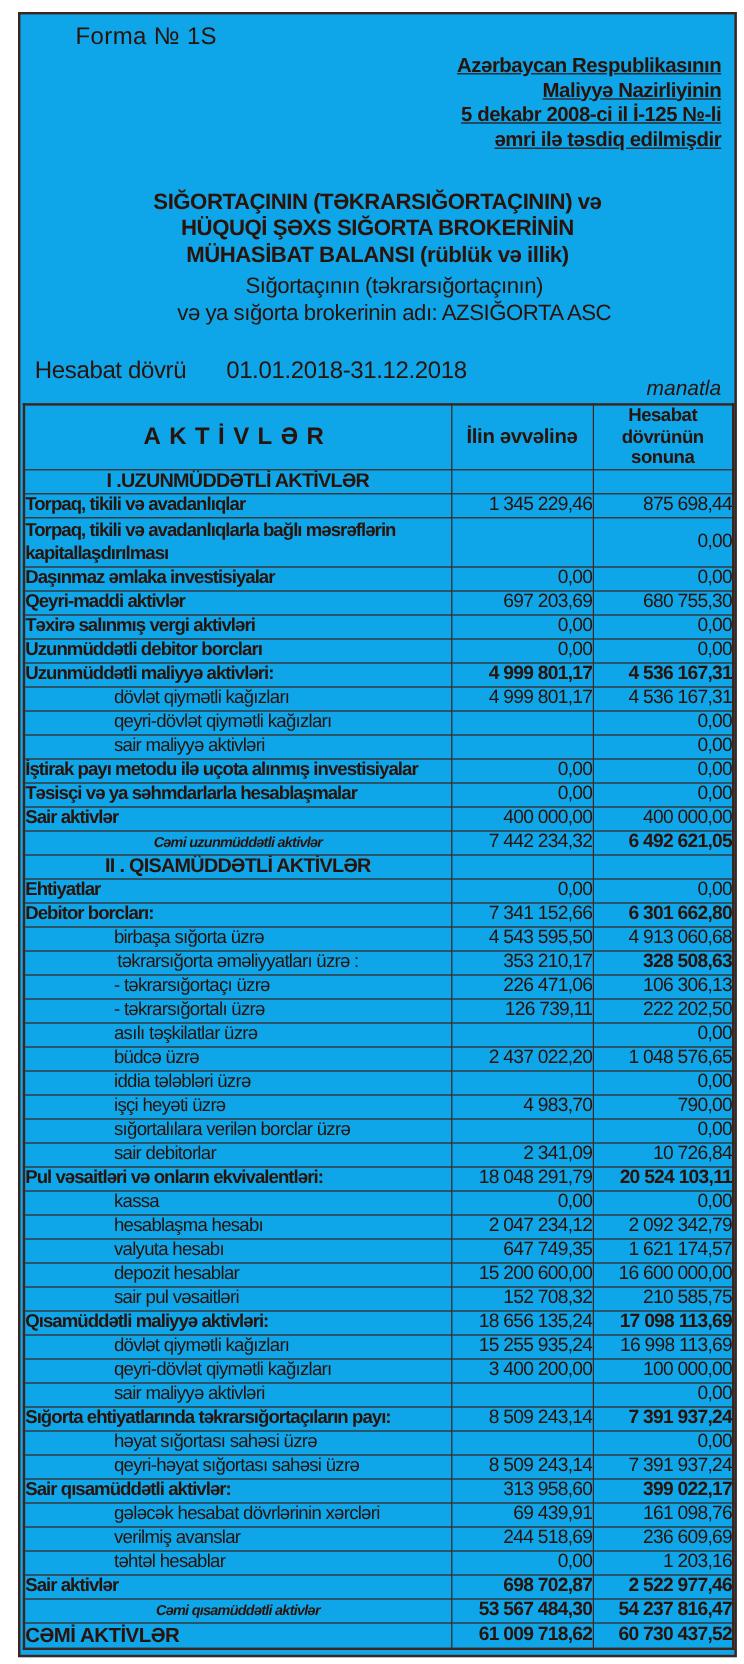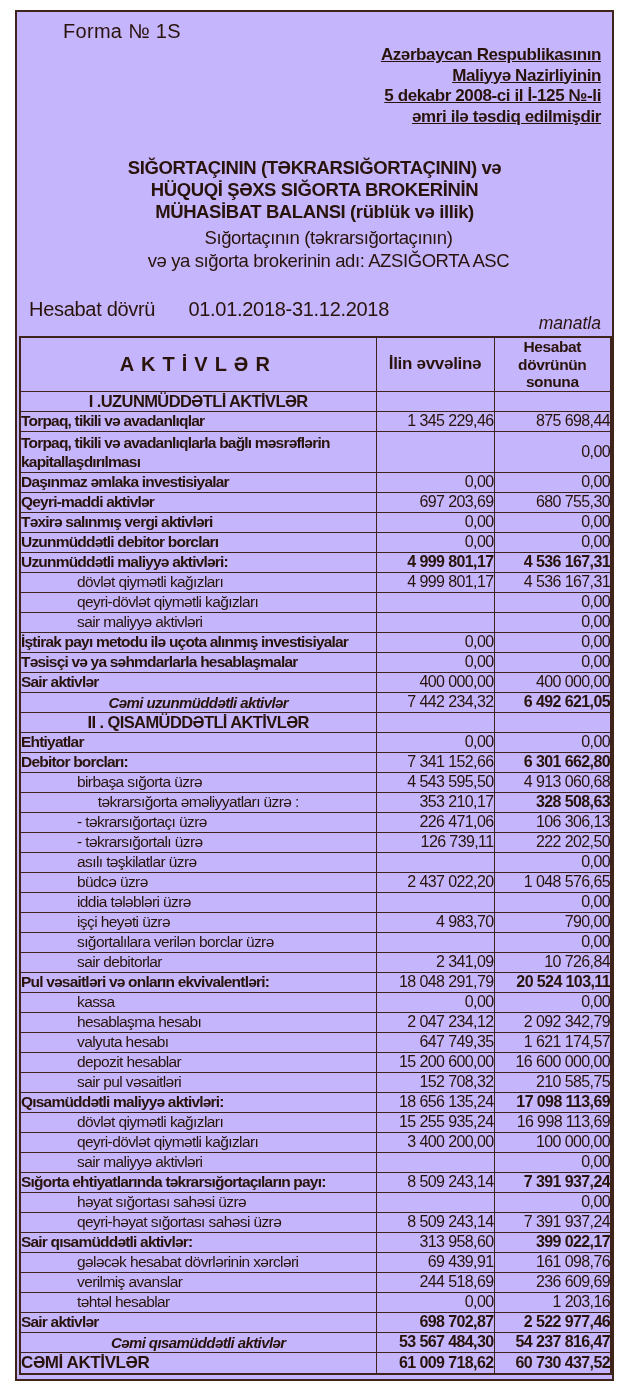--- a/index.html
+++ b/index.html
@@ -3,21 +3,21 @@
 <meta charset="utf-8">
 <style>
   html,body{margin:0;padding:0;}
   body{
     width:620px;height:1387px;background:#ffffff;position:relative;
     font-family:"Liberation Sans","DejaVu Sans",sans-serif;
     color:#2a130b;overflow:hidden;
   }
   .page{
     position:absolute;left:15px;top:10px;width:595px;height:1367px;
-    border:2px solid #3e241a;background:#c4b5fd;
+    border:2px solid #3e241a;background:#0ea5e9;
   }
   .form-no{position:absolute;top:8px;left:46px;font-size:20px;letter-spacing:0.3px;}
   .approval{
     position:absolute;top:33px;right:11px;text-align:right;
     font-weight:bold;font-size:17px;line-height:20.5px;letter-spacing:-0.4px;text-decoration:underline;
   }
   .title{
     position:absolute;top:145px;left:0;width:100%;text-align:center;
     font-weight:bold;font-size:18.5px;line-height:22px;letter-spacing:-0.4px;
   }
@@ -38,23 +38,23 @@
   }
   thead th{height:50px;font-weight:bold;}
   th.h-lbl{font-size:20px;letter-spacing:7px;}
   th.h-c1{font-size:17px;letter-spacing:-0.3px;}
   th.h-c2{font-size:15.5px;line-height:17.5px;letter-spacing:-0.4px;}
   tbody td{height:19px;}
   td.lbl{font-size:15.5px;letter-spacing:-0.6px;padding-left:8px;white-space:nowrap;}
   td.val{text-align:right;padding-right:5px;font-size:16px;letter-spacing:-0.6px;white-space:nowrap;}
   tr.section td.lbl{text-align:center;font-weight:bold;font-size:16.5px;padding-left:0;}
   tr.bold td.lbl{font-weight:bold;letter-spacing:-0.8px;}
-  tr.sub td.lbl{padding-left:56px;margin-top:45px;}
+  tr.sub td.lbl{padding-left:74px;margin-top:45px;}
   tr.subbold td.lbl{font-weight:normal;text-align:center;padding-left:0;letter-spacing:-0.6px;}
-  tr.total td.lbl{font-weight:bold;font-style:italic;text-align:center;padding-left:0;font-size:15px;}
+  tr.total td.lbl{font-weight:bold;font-style:italic;text-align:center;padding-left:0;font-size:12px;}
   tr.grand td.lbl{font-weight:bold;font-size:17px;letter-spacing:-0.4px;}
   tr.tall td{height:40px;}
   tr.tall td.lbl{white-space:normal;line-height:19px;}
   td.vb{font-weight:bold;}
 </style>
 </head>
 <body>
 
 <div class="page">
 

